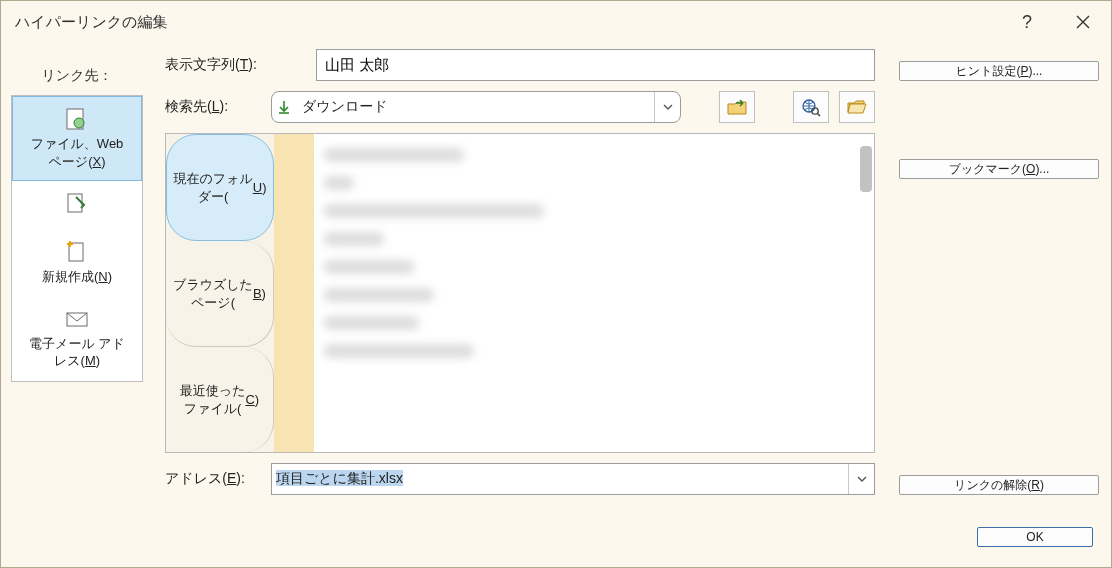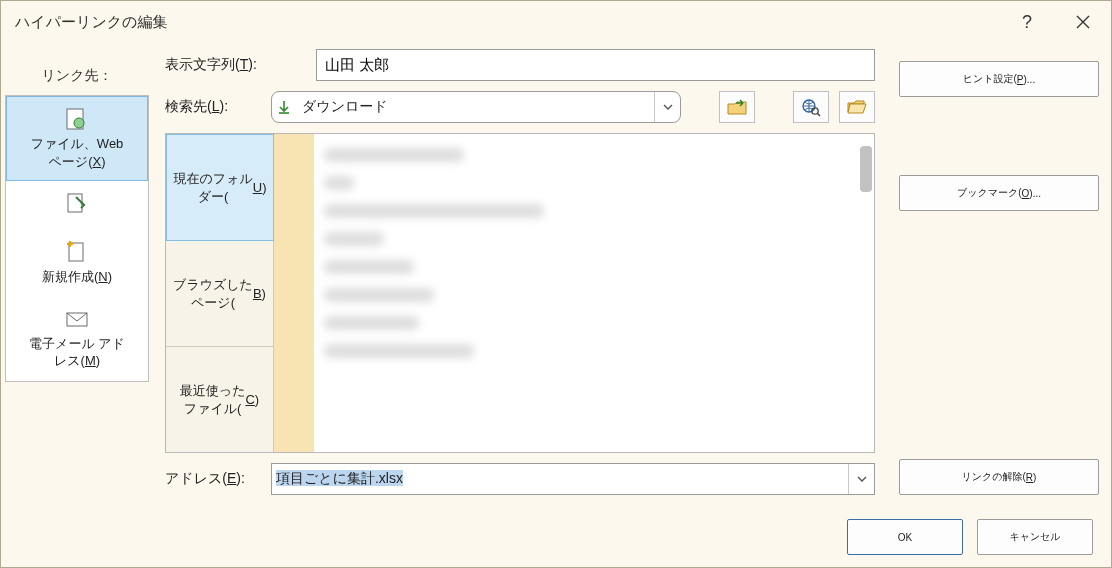--- a/index.html
+++ b/index.html
@@ -23,21 +23,21 @@
   }
 
   .body {
     flex: 1; display: flex; padding: 6px 12px 12px 12px; gap: 24px;
   }
   
   .link-to-col { width: 128px; display: flex; flex-direction: column; align-items: center; }
   .link-to-label { font-size: 14px; color: #333; margin: 18px 0 10px; }
   .link-to-list {
     border: 1px solid #bfbfbf; background: #fff;
-    width: 144px; flex: 0 0 auto;
+    width: 132px; flex: 0 0 auto;
   }
   .link-to-item {
     display: flex; flex-direction: column; align-items: center;
     justify-content: center; text-align: center;
     padding: 10px 4px; font-size: 13px; color: #222;
     border-bottom: 1px solid transparent; cursor: pointer;
     line-height: 1.35;
   }
   .link-to-item.selected { background: #cfe8f7; border: 1px solid #7fb8e0; }
   .link-to-item .ico { width: 28px; height: 24px; margin-bottom: 4px; }
@@ -58,34 +58,34 @@
   }
   .combo .ci { width: 24px; display:flex; align-items:center; justify-content:center; }
   .combo .ct { flex: 1; padding: 0 6px; font-size: 14px; color: #222; }
   .combo .cb { width: 26px; height: 100%; display:flex; align-items:center; justify-content:center; border-left: 1px solid #c8c8c8; cursor:pointer; }
   .icon-btn {
     width: 36px; height: 32px; border: 1px solid #c0c0c0; background: #fcfcfc;
     display:flex; align-items:center; justify-content:center; cursor:pointer;
   }
   .right-col { width: 200px; display:flex; flex-direction: column; gap: 12px; padding-top: 0px; }
   .btn {
-    height: 36px; border: 1px solid #9c9c9c; background: #fdfdfd;
-    font-size: 10px; color: #222; display:flex; align-items:center; justify-content:center;
+    height: 20px; border: 1px solid #9c9c9c; background: #fdfdfd;
+    font-size: 12px; color: #222; display:flex; align-items:center; justify-content:center;
     cursor:pointer; border-radius: 2px;
   }
   .btn.primary { border: 1.5px solid #3a6ea5; }
 
   
   .browse-area { flex: 1; display:flex; border: 1px solid #b8b8b8; background: #f7f3e8; }
   .browse-tabs { width: 108px; display:flex; flex-direction: column; }
   .browse-tab {
     flex: 1; display:flex; align-items:center; justify-content:center;
     text-align:center; font-size: 13px; color:#222; cursor:pointer;
     border-right: 1px solid #cfcabc; border-bottom: 1px solid #cfcabc;
-    line-height: 1.35; padding: 4px;
+    line-height: 1.35; padding: 4px; border-radius: 30px;
   }
   .browse-tab:last-child { border-bottom: none; }
   .browse-tab.selected { background: #d6ecf8; border: 1px solid #86bfe3; }
   .file-list {
     flex: 1; background: #fff; position: relative; overflow: hidden;
   }
   .file-list .blur-col {
     position:absolute; left:0; top:0; bottom:0; width:40px;
     background: linear-gradient(#f8e4b2,#f8e4b2);
   }
@@ -269,15 +269,14 @@
       <div class="btn">ヒント設定(<span class="mn">P</span>)...</div>
       <div style="height:54px"></div>
       <div class="btn">ブックマーク(<span class="mn">O</span>)...</div>
       <div style="flex:1"></div>
       <div class="btn">リンクの解除(<span class="mn">R</span>)</div>
     </div>
   </div>
 
   <div class="footer">
     <div class="btn primary">OK</div>
-    <div class="btn">キャンセル</div>
   </div>
 </div>
 
 </body></html>

